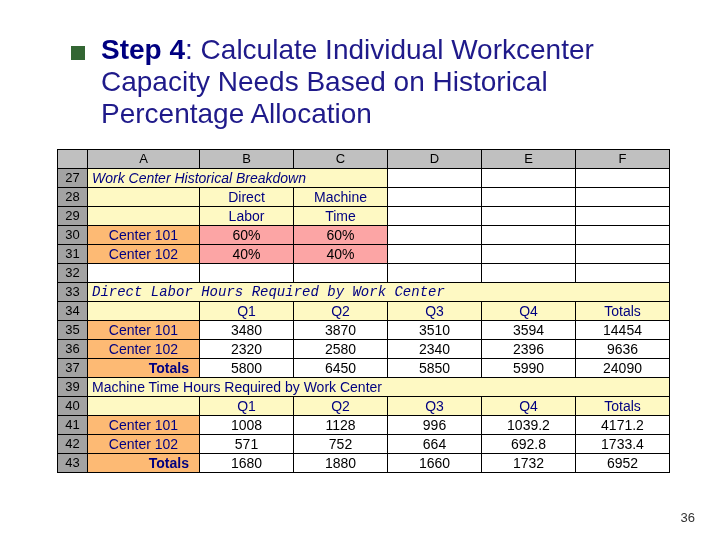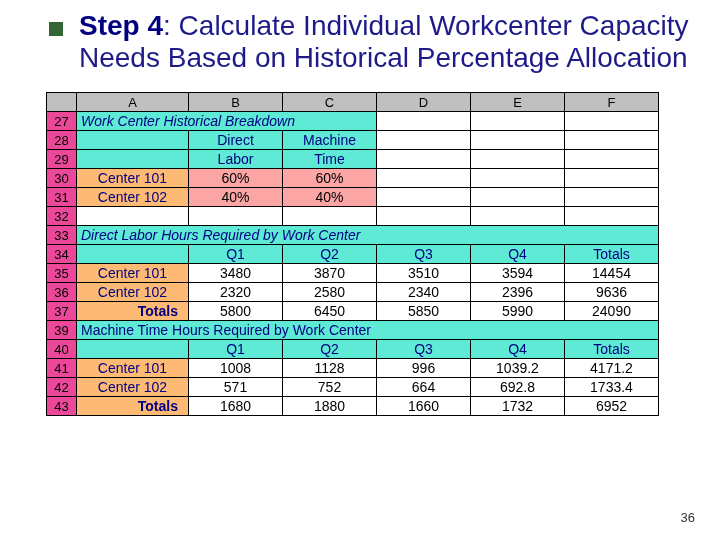--- a/index.html
+++ b/index.html
@@ -5,21 +5,22 @@
   * { box-sizing: border-box; }
   body {
     margin: 0;
     width: 720px;
     height: 540px;
     background: #ffffff;
     font-family: Arial, sans-serif;
     position: relative;
   }
   .slide {
-    padding: 10px 30px 0 14px;
+    padding: 10px 30px 0 36px;
+    margin-top: 24px;
   }
   .title-wrap {
     display: flex;
     align-items: flex-start;
     margin-bottom: 18px;
     margin-left: 40px;
   }
   .bullet {
     width: 14px;
     height: 14px;
@@ -64,37 +65,37 @@
   }
   table.grid td, table.grid th {
     border: 1px solid #000;
     height: 19px;
     padding: 0 4px;
     white-space: nowrap;
     overflow: hidden;
   }
   th.rowhead, td.rowhead {
     width: 30px;
-    background: #ec4899;
+    background: #a3a3a3;
     text-align: center;
     font-weight: normal;
     font-size: 13px;
   }
   tr.colhdr th {
     background: #c0c0c0;
     text-align: center;
     font-weight: normal;
     font-size: 13px;
   }
   tr.colhdr th.corner {
     width: 30px;
   }
   .col-a { width: 112px; }
   .col-bcdef { width: 94px; }
-  .orange { background: #5eead4; }
+  .orange { background: #fef9c3; }
   .yellow { background: #fca5a5; }
   .green  { background: #fdba74; }
   .darknavy { color: #000080; }
   .bold { font-weight: bold; }
 
   .center { text-align: center; }
 
   .empty { background: #fff; }
 </style>
 </head>
@@ -184,21 +185,21 @@
         <td class="empty"></td>
         <td class="empty"></td>
         <td class="empty"></td>
         <td class="empty"></td>
         <td class="empty"></td>
         <td class="empty"></td>
       </tr>
 
       <tr>
         <td class="rowhead">33</td>
-        <td class="orange darknavy" colspan="6" style="font-style:italic;">Direct Labor Hours Required by Work Center</td>
+        <td class="orange darknavy" colspan="6" style="font-style:italic;font-family:Liberation Mono, monospace;">Direct Labor Hours Required by Work Center</td>
       </tr>
 
       <tr>
         <td class="rowhead">34</td>
         <td class="orange"></td>
         <td class="orange darknavy center">Q1</td>
         <td class="orange darknavy center">Q2</td>
         <td class="orange darknavy center">Q3</td>
         <td class="orange darknavy center">Q4</td>
         <td class="orange darknavy center">Totals</td>

